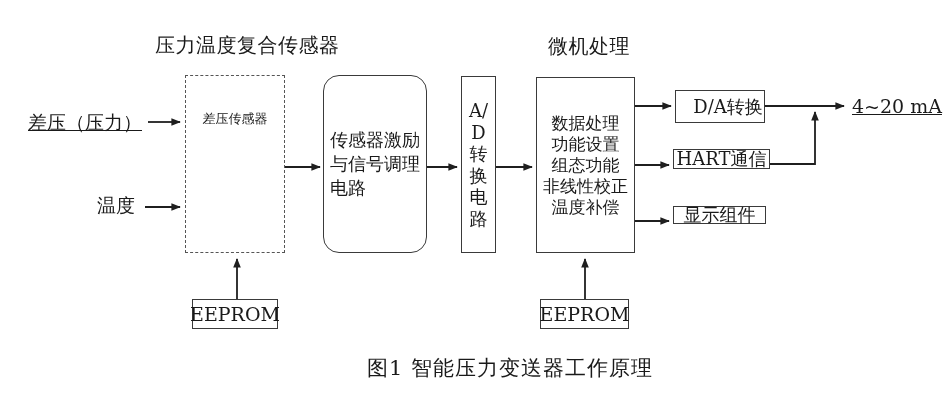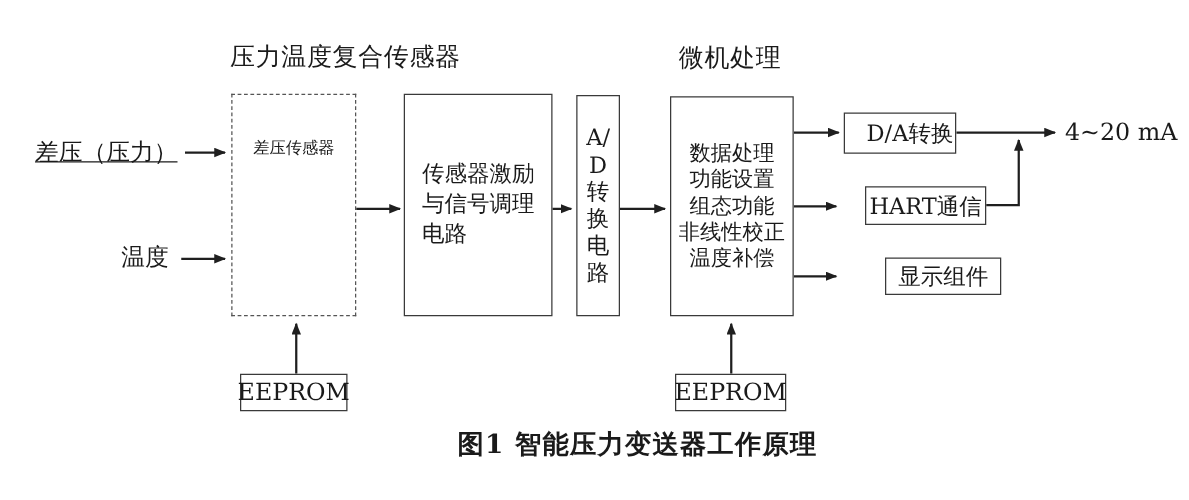--- a/index.html
+++ b/index.html
@@ -67,30 +67,30 @@
       <path d="M635 106 L671 106" marker-end="url(#arrow)"></path>
       <path d="M635 165 L669 165" marker-end="url(#arrow)"></path>
       <path d="M635 221 L669 221" marker-end="url(#arrow)"></path>
       <path d="M765 106 L844 106" marker-end="url(#arrow)"></path>
       <path d="M770 164 L815 164 L815 112" marker-end="url(#arrow)"></path>
       <path d="M237 299 L237 259" marker-end="url(#arrow)"></path>
       <path d="M585 299 L585 259" marker-end="url(#arrow)"></path>
     </g>
   </svg>
 
-  <div class="lbl group-title" style="left:155px;top:33px;width:170px;text-align:center;position:absolute;margin-left:29px;">压力温度复合传感器</div>
-  <div class="lbl group-title" style="left:543px;top:34px;width:92px;text-align:left;position:absolute;">微机处理</div>
+  <div class="lbl group-title" style="left:155px;top:33px;width:170px;text-align:center;position:absolute;">压力温度复合传感器</div>
+  <div class="lbl group-title" style="left:543px;top:34px;width:92px;text-align:center;position:absolute;">微机处理</div>
 
   <div class="lbl" style="left:28px;top:111px;width:112px;text-align:right;text-decoration:underline;">差压（压力）</div>
   <div class="lbl" style="left:60px;top:196px;width:75px;text-align:right;font-family:Liberation Mono, monospace;">温度</div>
 
   <div class="dashed" style="left:185px;top:75px;width:100px;height:178px;"></div>
   <div class="lbl" style="left:188px;top:111px;width:94px;text-align:center;font-size:13px;">差压传感器</div>
 
-  <div class="box left-align-lines" style="left:323px;top:75px;width:119px;height:178px;line-height:24px;">
+  <div class="box left-align-lines" style="left:323px;top:75px;width:104px;height:178px;line-height:24px;border-radius:16px;">
     <span class="inner" style="text-align:left;">传感器激励
 与信号调理
 电路</span>
   </div>
 
   <div class="box" style="left:461px;top:76px;width:35px;height:177px;line-height:21.5px;font-size:18px;">
     <span class="inner">A/
 D
 转
 换
@@ -102,31 +102,31 @@
     <span class="inner" style="text-align:center;">数据处理
 功能设置
 组态功能
 非线性校正
 温度补偿</span>
   </div>
 
   <div class="box" style="left:675px;top:90px;width:90px;height:33px;padding-left:16px;">
     <span class="inner">D/A转换</span>
   </div>
-  <div class="box" style="left:692px;top:149px;width:97px;height:31px;justify-content:center;">
+  <div class="box" style="left:673px;top:149px;width:97px;height:20px;justify-content:center;">
     <span class="inner">HART通信</span>
   </div>
-  <div class="box" style="left:708px;top:206px;width:93px;height:30px;">
+  <div class="box" style="left:673px;top:206px;width:93px;height:18px;">
     <span class="inner">显示组件</span>
   </div>
 
-  <div class="lbl" style="left:852px;top:95px;width:95px;text-align:left;">4~20 mA</div>
+  <div class="lbl" style="left:852px;top:95px;width:95px;text-align:left;text-decoration:underline;">4~20 mA</div>
 
   <div class="box" style="left:192px;top:299px;width:86px;height:30px;font-size:19px;">
     <span class="inner">EEPROM</span>
   </div>
   <div class="box" style="left:540px;top:299px;width:89px;height:30px;font-size:19px;">
     <span class="inner">EEPROM</span>
   </div>
 
-  <div class="caption" style="left:280px;top:341px;width:460px;font-weight:bold;">图1 智能压力变送器工作原理</div>
+  <div class="caption" style="left:280px;top:354px;width:460px;">图1 智能压力变送器工作原理</div>
 
 </div>
 
 </body></html>

